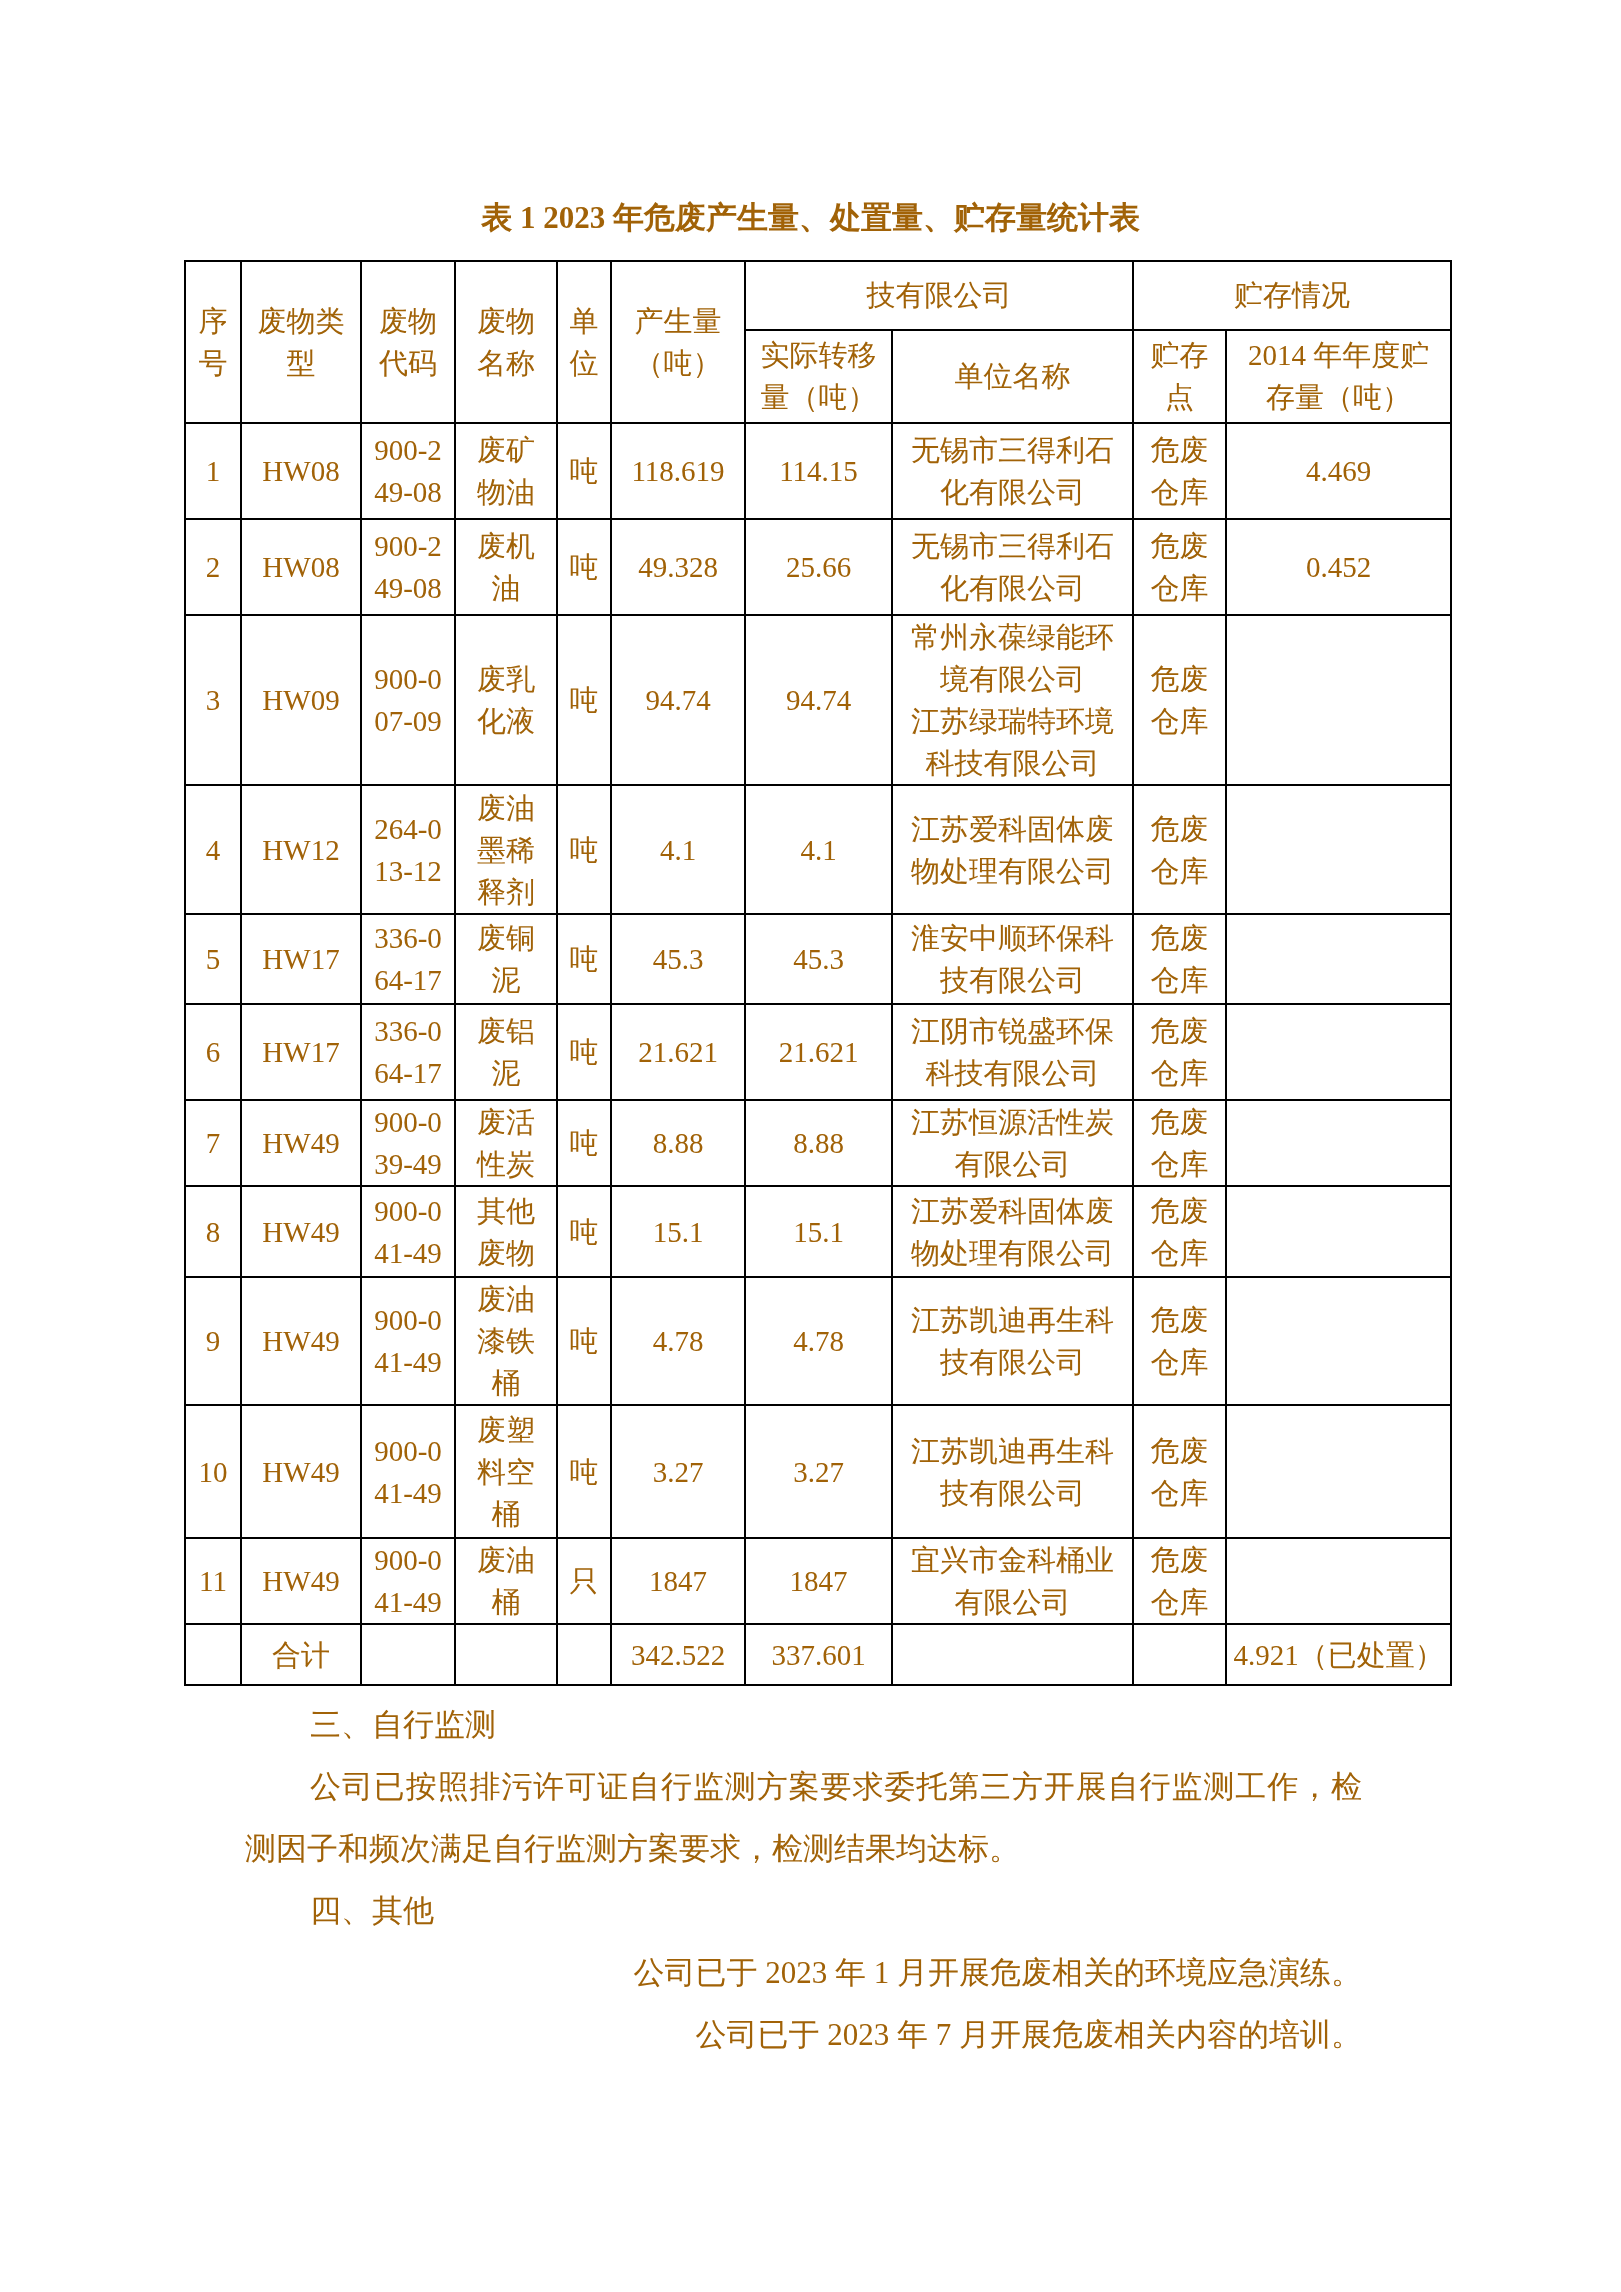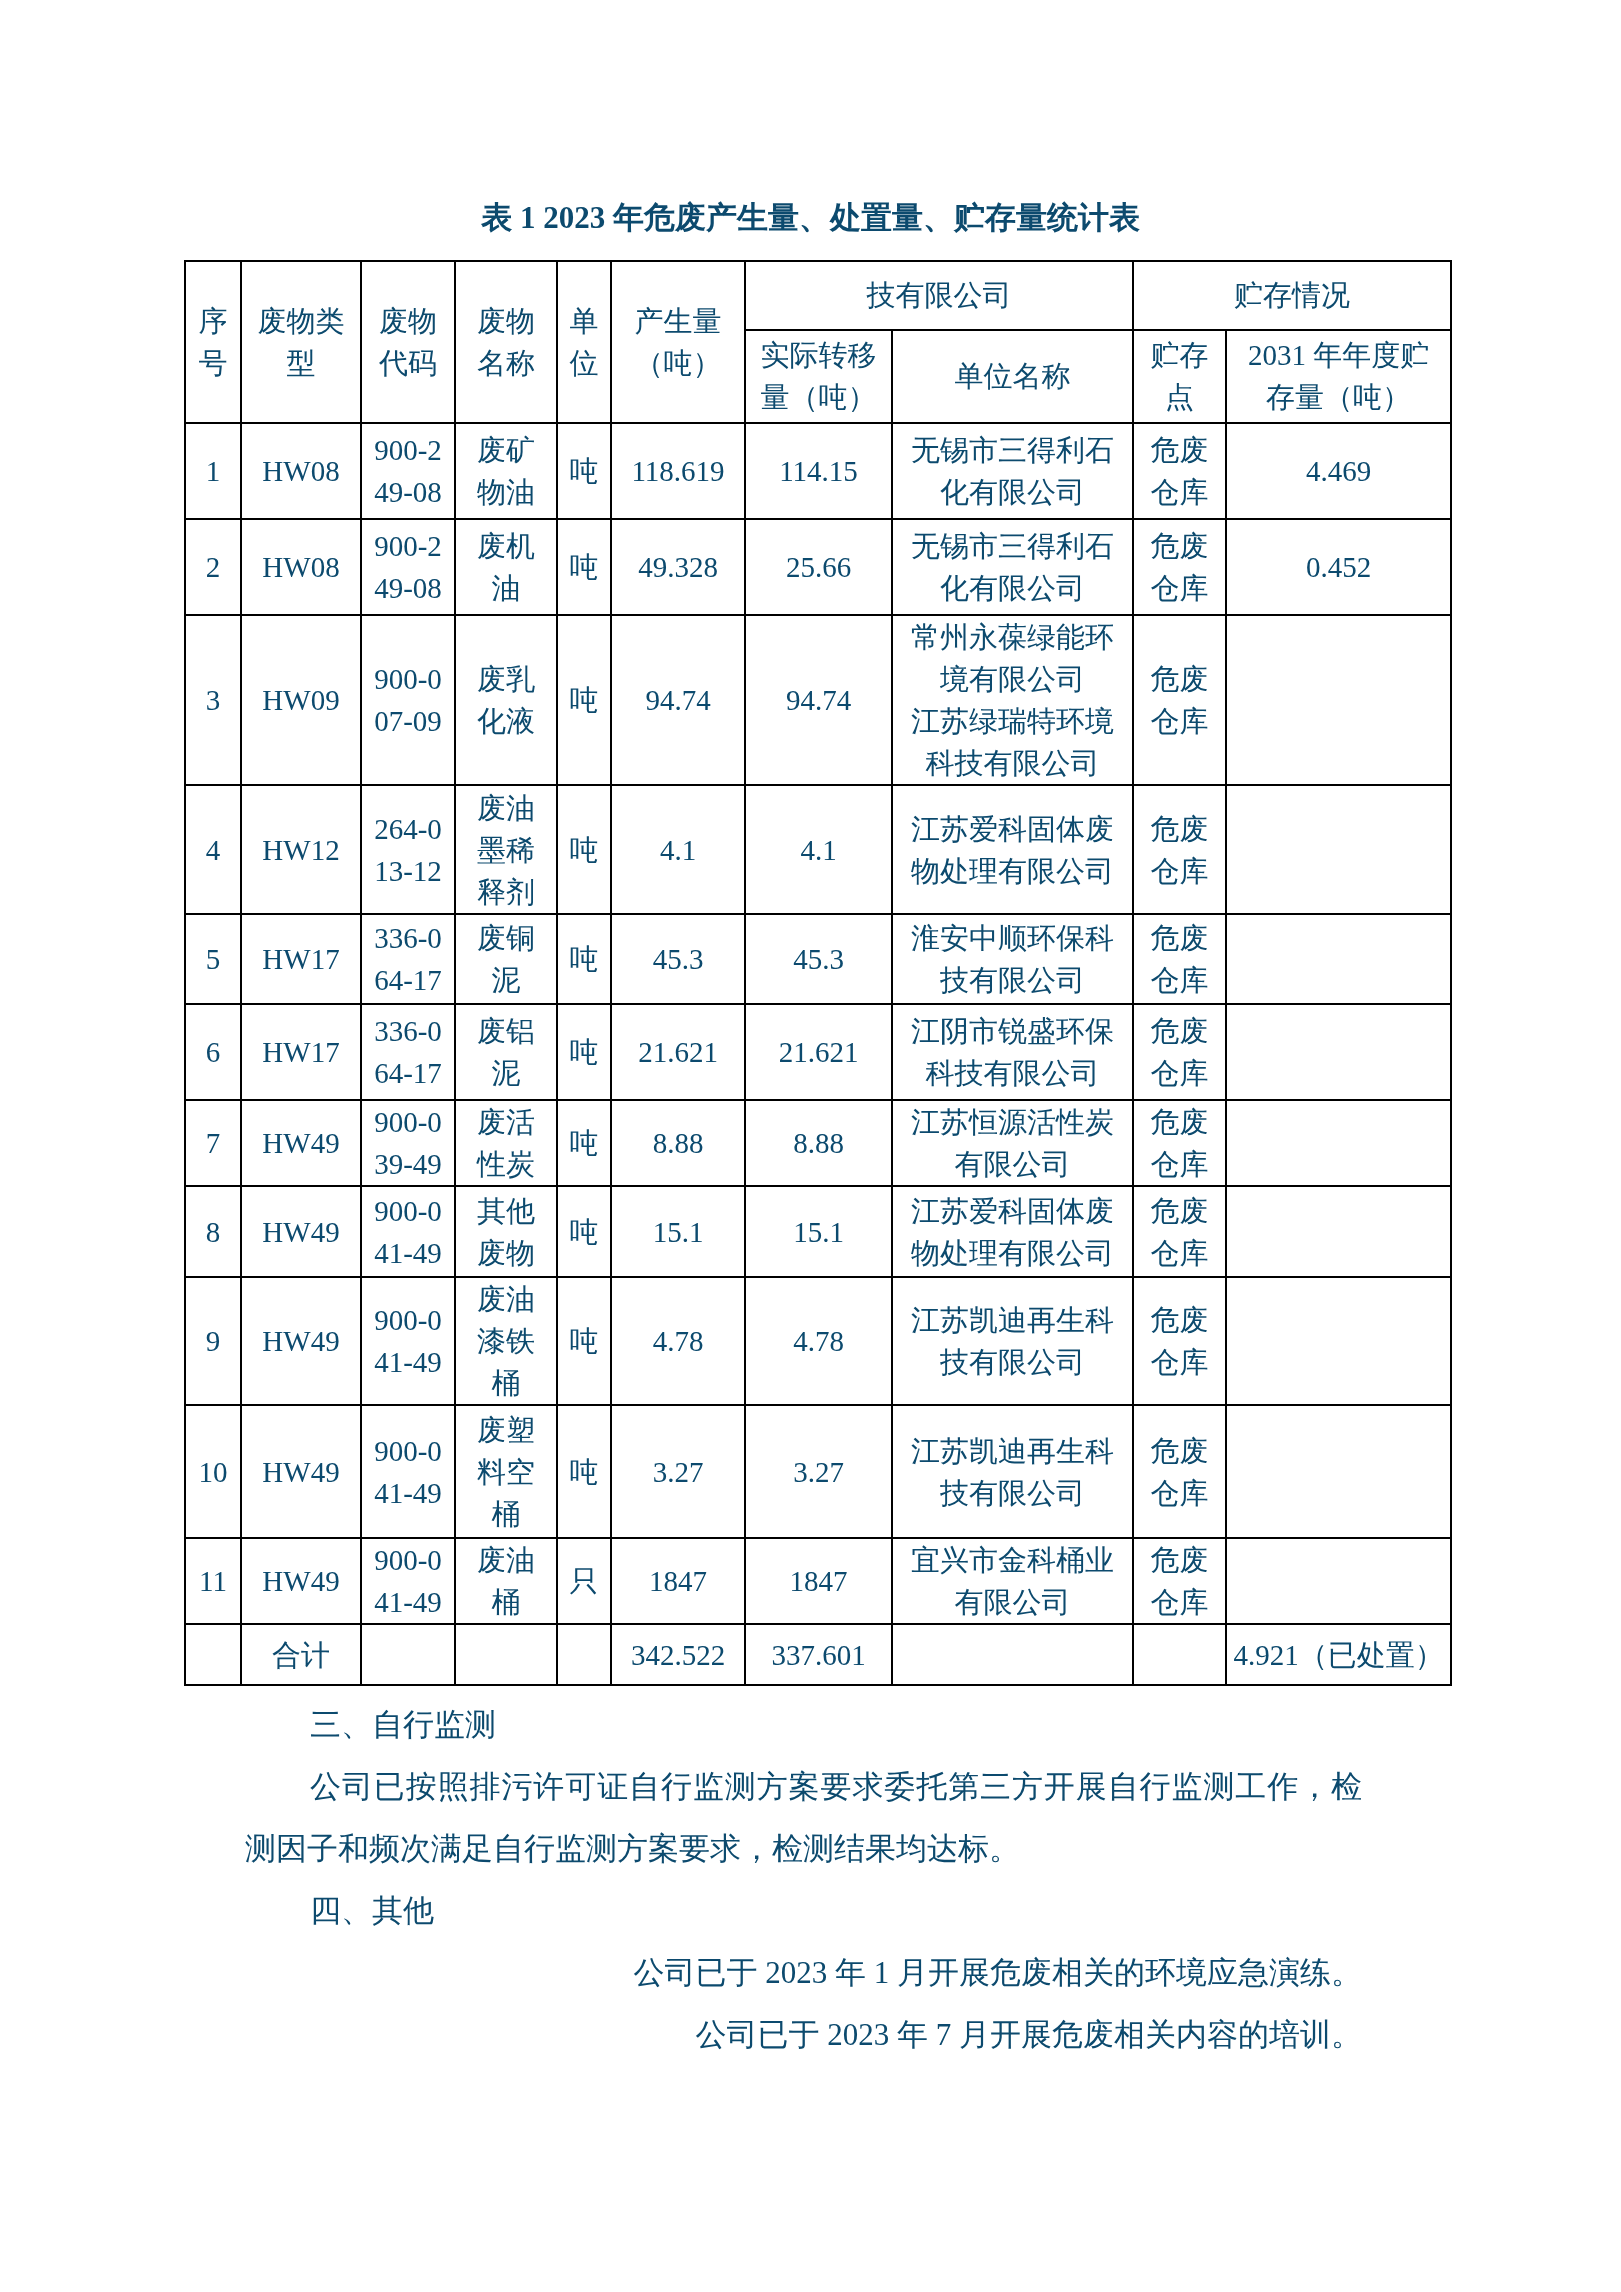--- a/index.html
+++ b/index.html
@@ -2,21 +2,21 @@
 <html><head>
 <meta charset="utf-8">
 <style>
   html,body { margin:0; padding:0; background:#e8e8e8; }
   .page {
     position: relative;
     width: 1621px;
     height: 2293px;
     margin: 0 auto;
     background: #ffffff;
-    color: #0c4a6e;
+    color: #a16207;
     font-family: "Liberation Serif", "DejaVu Serif", serif;
     overflow: hidden;
   }
   .doc-title {
     padding-top: 198px;
     text-align: center;
     font-size: 31px;
     font-weight: bold;
     line-height: 1.3;
   }
@@ -90,21 +90,21 @@
 （吨）</th>
         <th colspan="2">技有限公司</th>
         <th colspan="2">贮存情况</th>
       </tr>
       <tr style="height:93px">
         <th>实际转移
 量（吨）</th>
         <th>单位名称</th>
         <th>贮存
 点</th>
-        <th>2031 年年度贮
+        <th>2014 年年度贮
 存量（吨）</th>
       </tr>
     </thead>
     <tbody>
       <tr style="height:96px">
         <td>1</td>
         <td>HW08</td>
         <td>900-2
 49-08</td>
         <td>废矿

